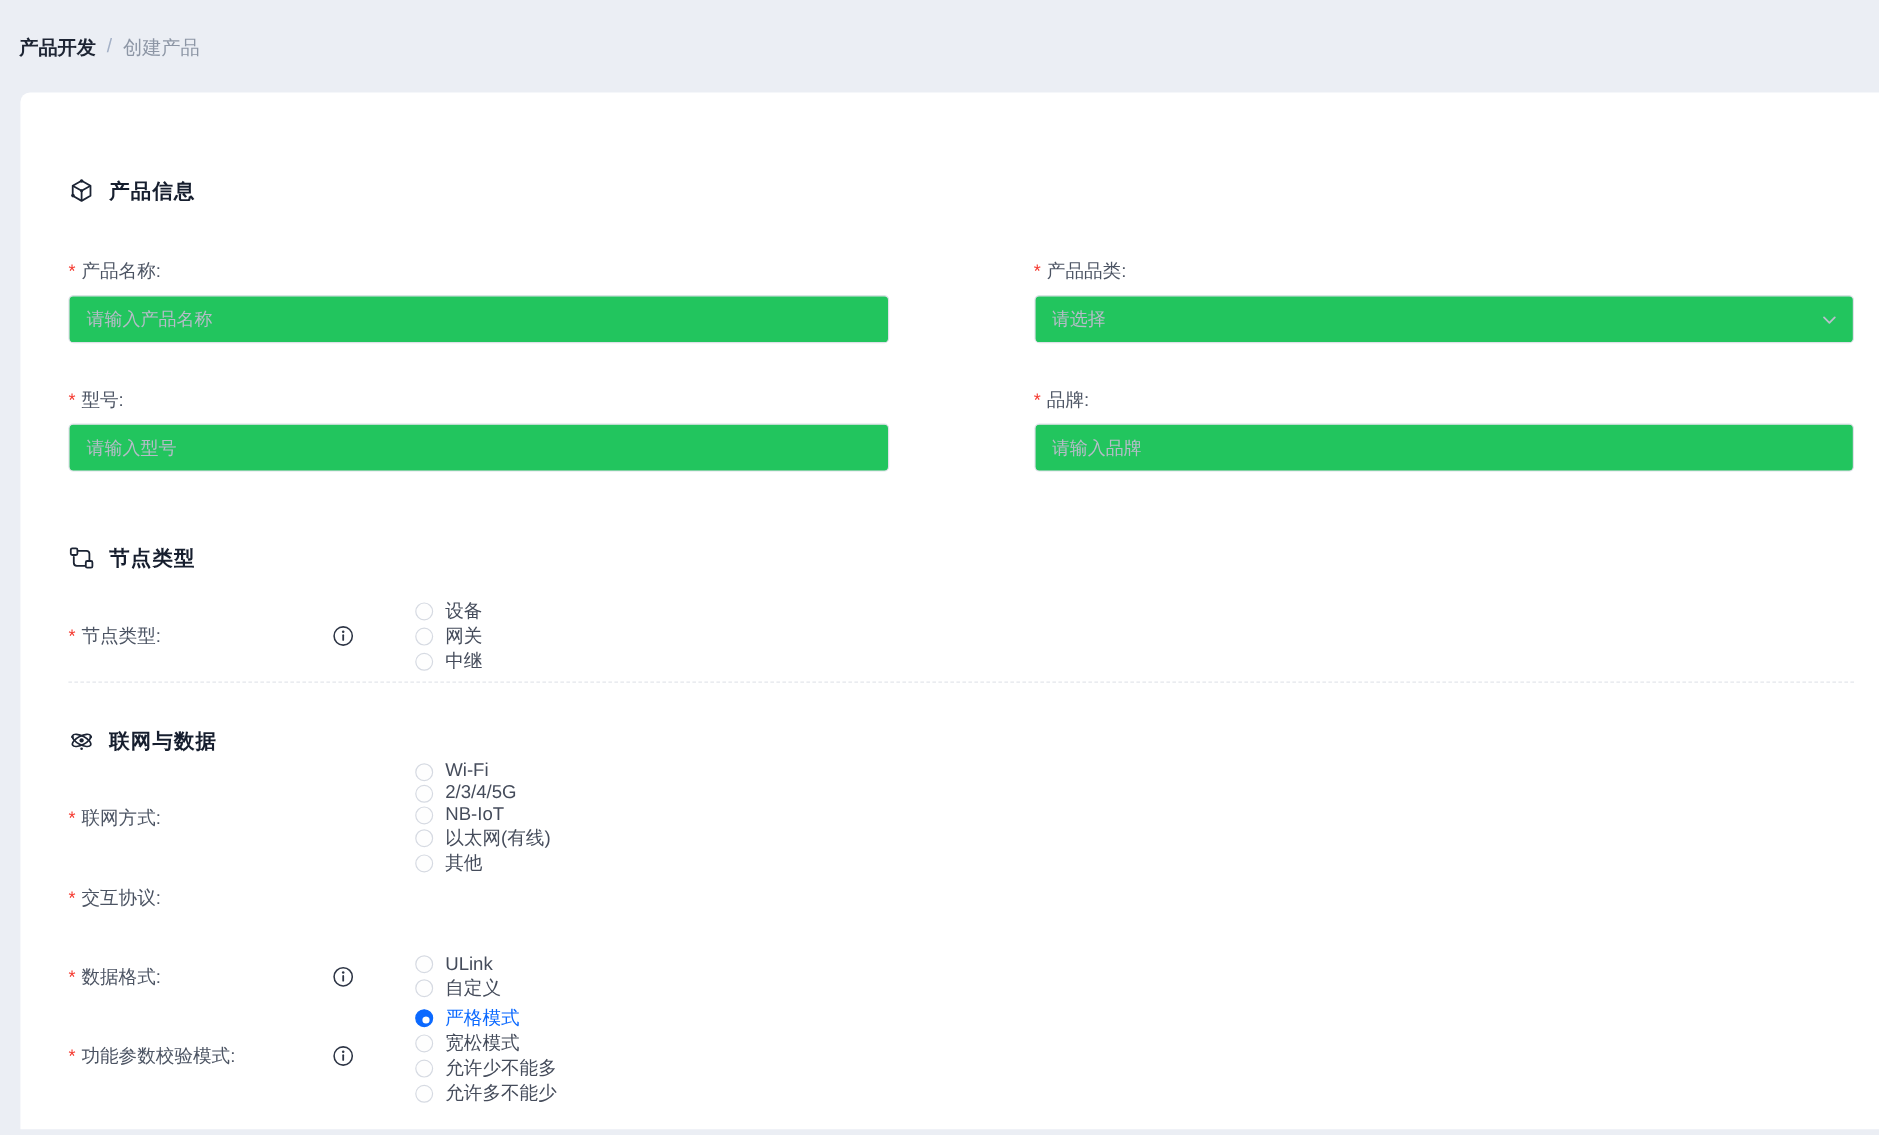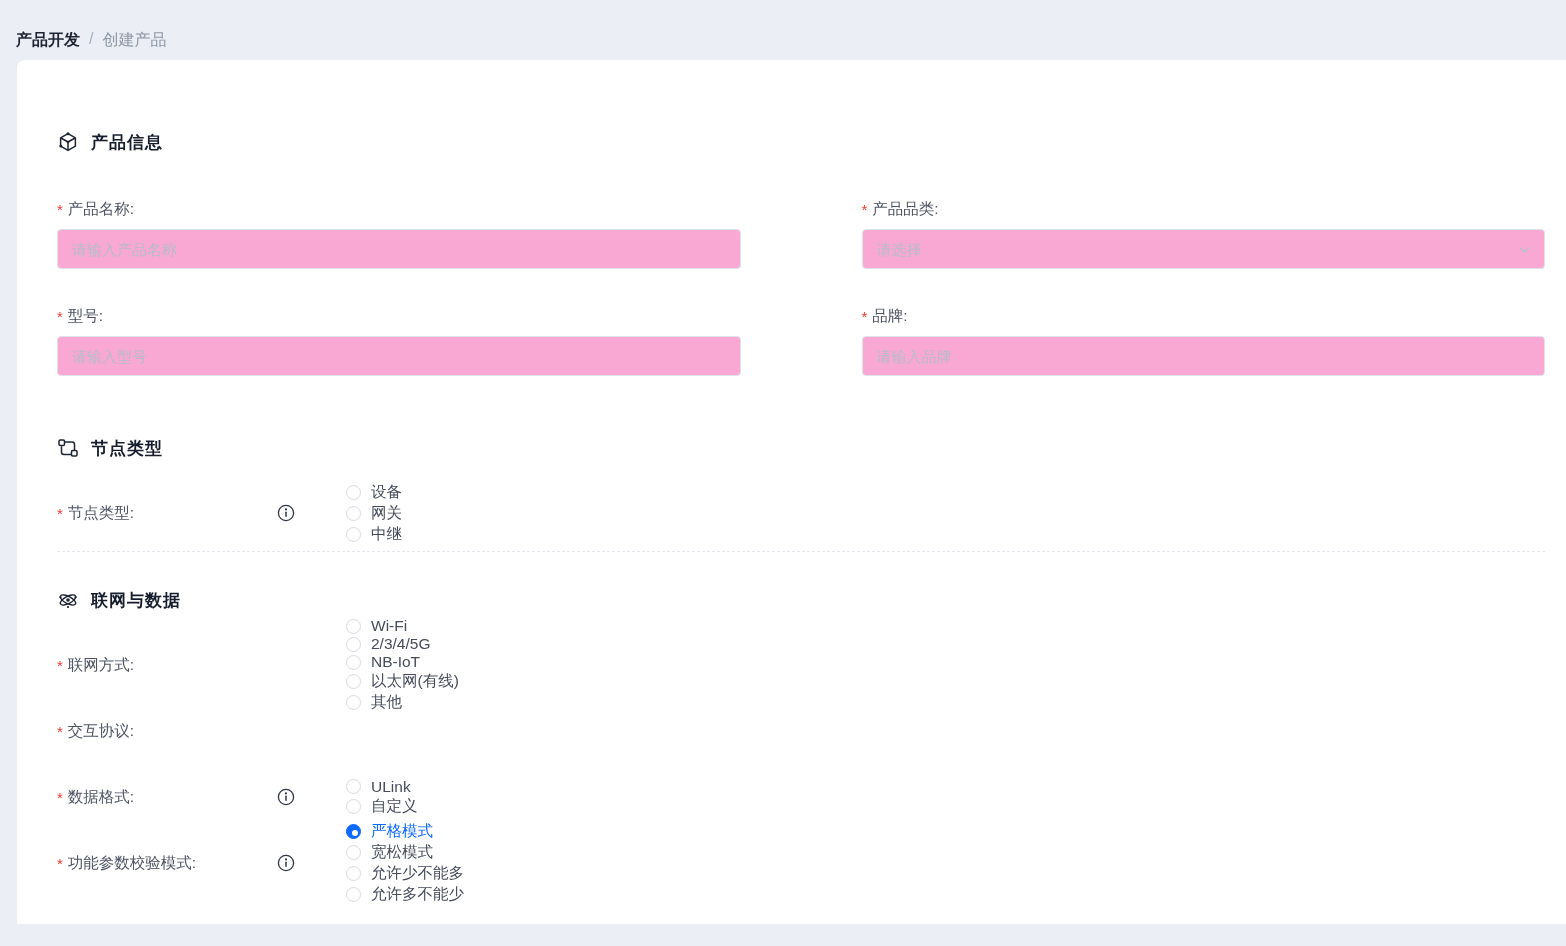--- a/index.html
+++ b/index.html
@@ -5,21 +5,21 @@
   * { box-sizing: border-box; margin: 0; padding: 0; }
   html, body { width: 1566px; height: 946px; }
   body {
     font-family: "Liberation Sans", "DejaVu Sans", sans-serif;
     background: #ebeef4;
     color: #30394a;
     overflow: hidden;
   }
   
   .breadcrumb {
-    height: 60px;
+    height: 77px;
     padding: 30px 0 0 16px;
     display: flex;
     align-items: flex-start;
     font-size: 16px;
   }
   .bc-main { font-weight: 700; color: #1d2433; }
   .bc-sep  { color: #a3b0c6; margin: 0 9px; font-weight: 400; }
   .bc-cur  { color: #8d96a5; }
 
   
@@ -68,21 +68,21 @@
   .text-input {
     width: 100%;
     height: 40px;
     border: 1px solid #dee1e8;
     border-radius: 4px;
     padding: 0 14px;
     font-size: 15px;
     font-family: inherit;
     color: #30394a;
     outline: none;
-    background: #f9a8d4;
+    background: #22c55e;
   }
   .text-input::placeholder { color: #b6bcc8; }
   .select-chevron {
     position: absolute;
     right: 13px;
     top: 13px;
     pointer-events: none;
   }
 
   

